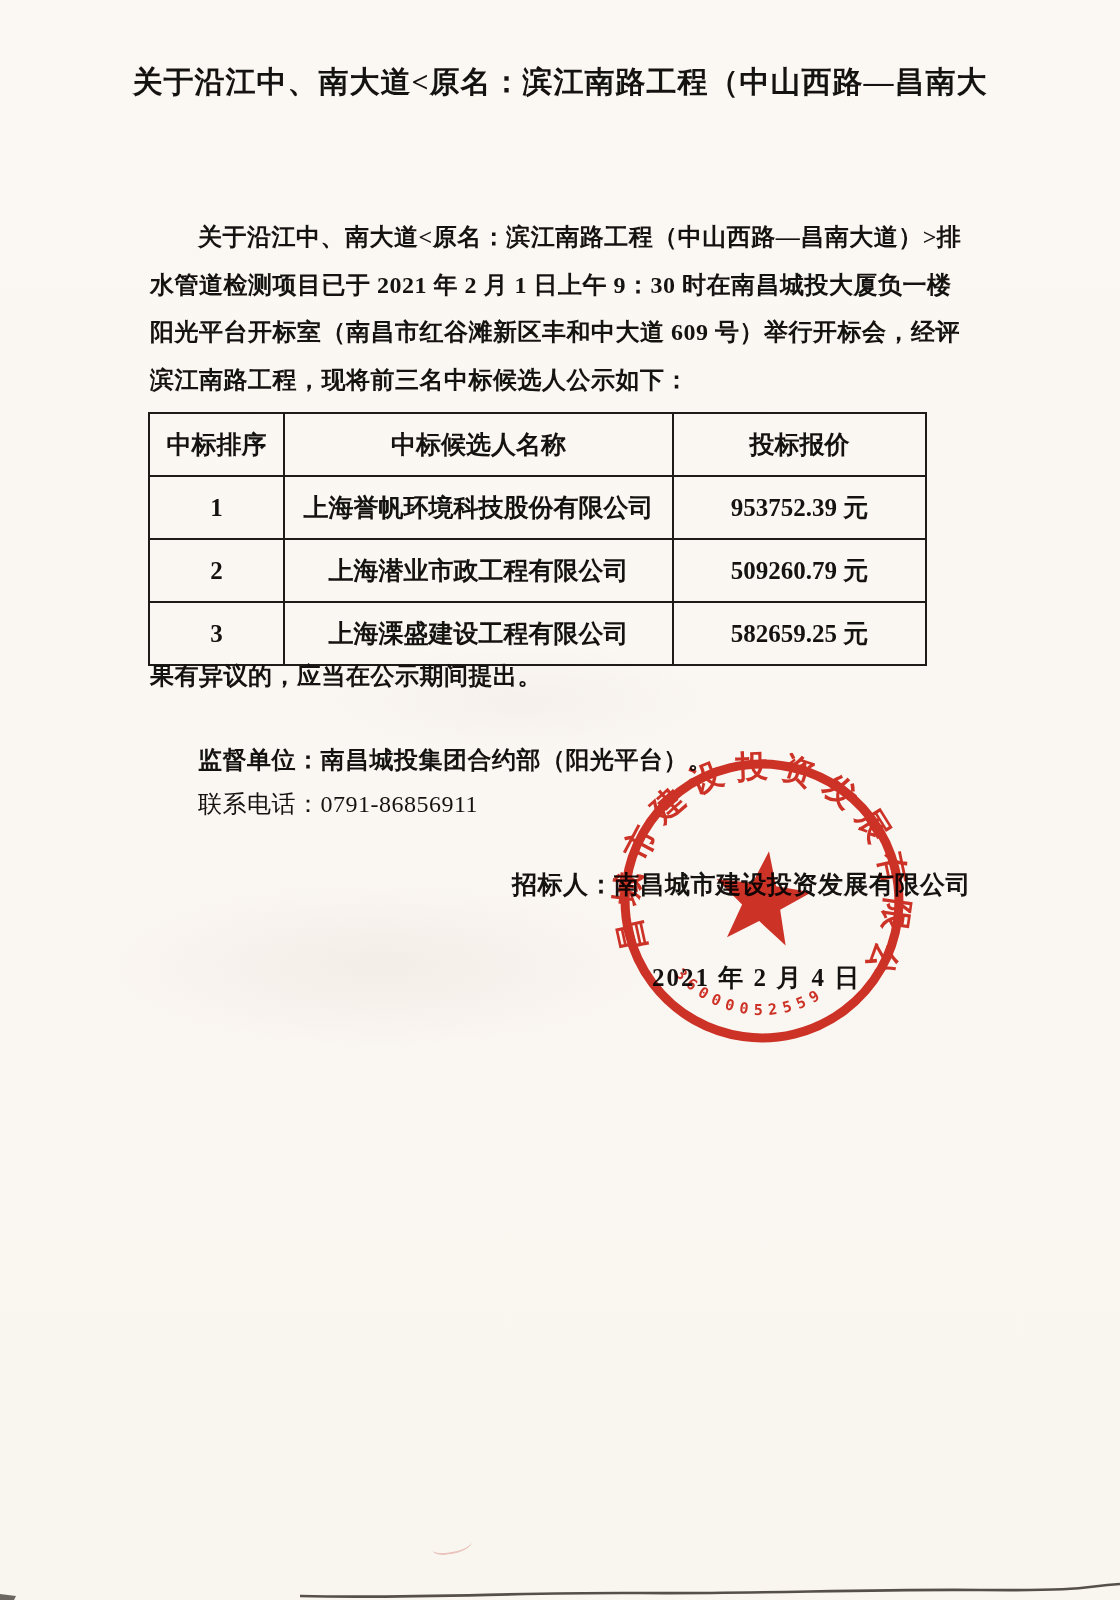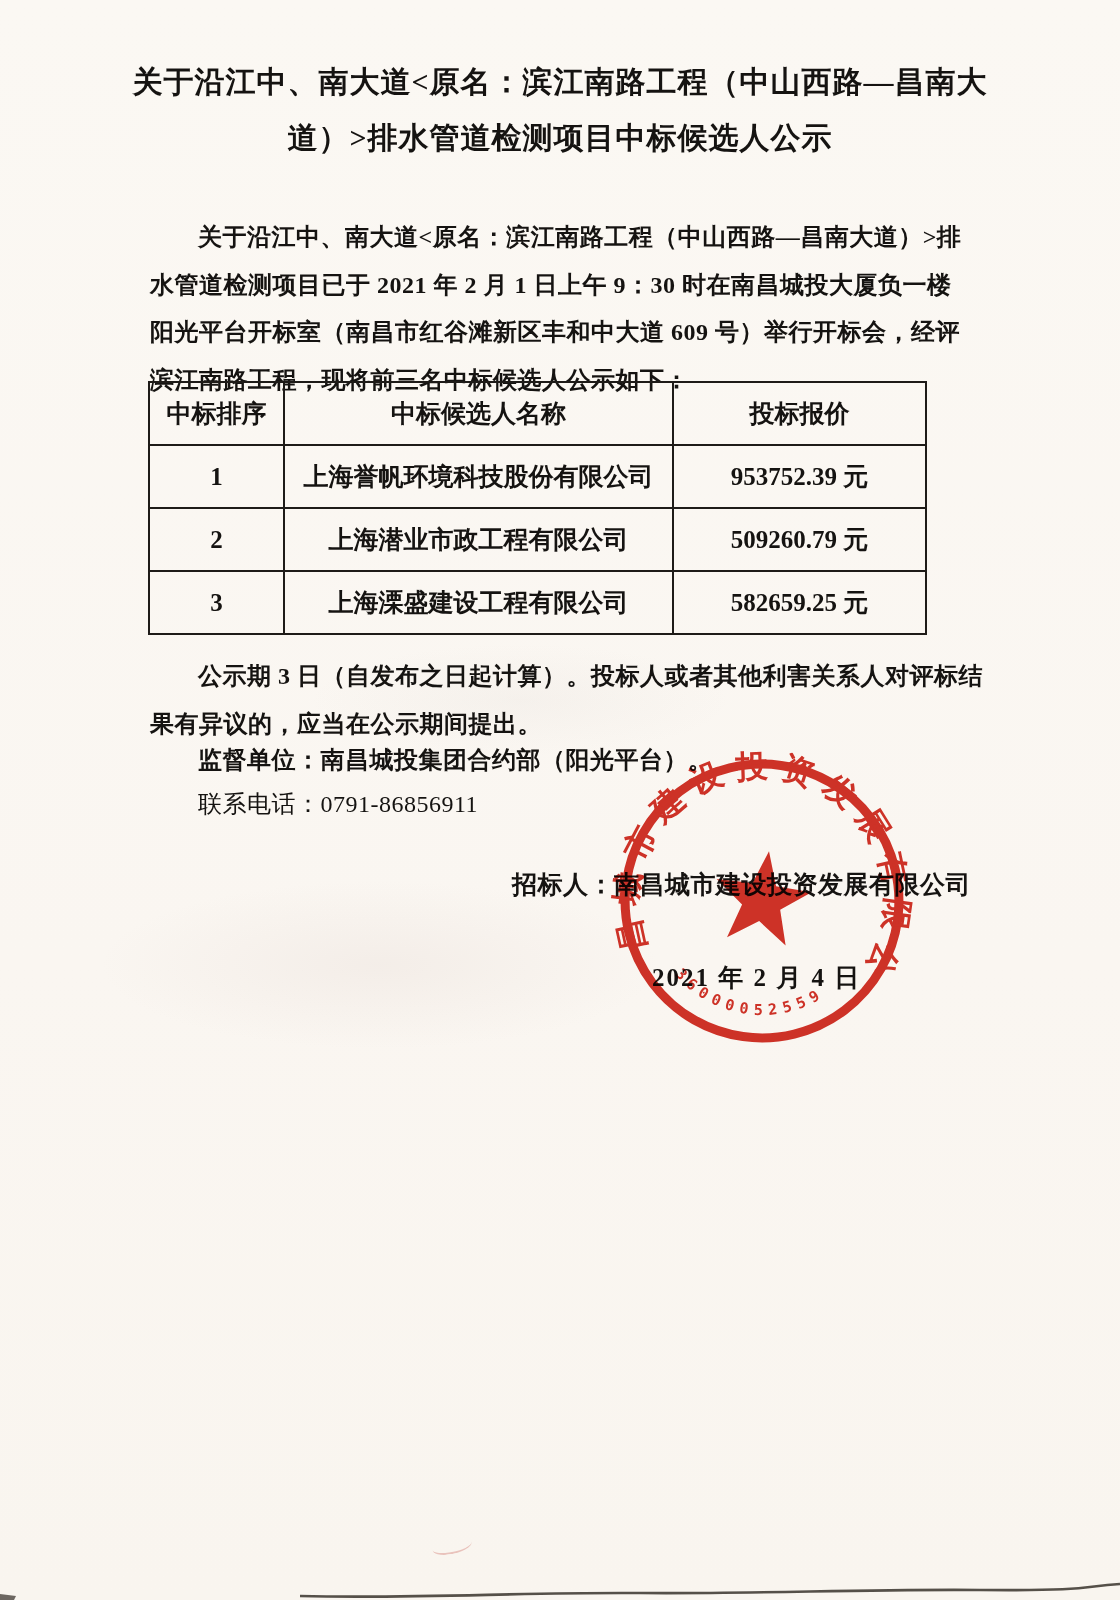--- a/index.html
+++ b/index.html
@@ -12,21 +12,21 @@
     font-family:"Liberation Serif","DejaVu Serif",serif;
     color:#151311;
   }
   .abs{position:absolute;}
   .title-block{top:54px;left:0;width:1120px;text-align:center;
     font-size:30px;font-weight:700;line-height:56px;letter-spacing:1px;white-space:nowrap;}
   .intro-block{top:214px;left:150px;width:800px;font-size:24px;font-weight:600;
     line-height:47.5px;letter-spacing:0.5px;}
   .intro-line{white-space:nowrap;}
   .indent{text-indent:2em;}
-  table.bid{position:absolute;top:381px;left:148px;border-collapse:collapse;
+  table.bid{position:absolute;top:412px;left:148px;border-collapse:collapse;
     table-layout:fixed;width:777px;}
   table.bid th, table.bid td{
     border:2px solid #1e1b18;text-align:center;vertical-align:middle;
     font-size:25px;font-weight:600;height:61px;padding:0;overflow:hidden;}
   table.bid th{font-weight:700;}
   col.c1{width:135px;} col.c2{width:389px;} col.c3{width:253px;}
   td.name{padding-top:10px;height:51px;}
   .notice-block{top:652px;left:150px;width:800px;font-size:24px;font-weight:600;
     line-height:48px;letter-spacing:0.5px;}
   .line-supervisor{top:744px;left:150px;font-size:24px;font-weight:600;letter-spacing:0.5px;text-indent:2em;width:800px;}
@@ -37,21 +37,20 @@
     transform:rotate(8deg);mix-blend-mode:multiply;opacity:0.95;}
   .scan-edge{left:0;bottom:0;width:1120px;height:20px;}
   .red-smudge{top:1538px;left:432px;width:40px;height:14px;
     border-bottom:2px solid rgba(190,60,50,0.45);border-radius:0 0 60% 40%;transform:rotate(-8deg);opacity:.6;}
 </style>
 </head>
 <body>
 
 <div class="abs title-block">
   <div>关于沿江中、南大道&lt;原名：滨江南路工程（中山西路—昌南大</div>
-  <div>道）&gt;排水管道检测项目中标候选人公示</div>
 </div>
 
 <div class="abs intro-block">
   <div class="intro-line indent">关于沿江中、南大道&lt;原名：滨江南路工程（中山西路—昌南大道）&gt;排</div>
   <div class="intro-line">水管道检测项目已于 2021 年 2 月 1 日上午 9：30 时在南昌城投大厦负一楼</div>
   <div class="intro-line">阳光平台开标室（南昌市红谷滩新区丰和中大道 609 号）举行开标会，经评</div>
   <div class="intro-line">滨江南路工程，现将前三名中标候选人公示如下：</div>
 </div>
 
 <table class="bid">
@@ -78,21 +77,20 @@
   </tr>
   <tr>
     <td>3</td>
     <td class="name">上海溧盛建设工程有限公司</td>
     <td>582659.25 元</td>
   </tr>
 </tbody>
   </table>
 
 <div class="abs notice-block">
-  <div class="intro-line indent">公示期 3 日（自发布之日起计算）。投标人或者其他利害关系人对评标结</div>
   <div class="intro-line">果有异议的，应当在公示期间提出。</div>
 </div>
 
 <div class="abs line-supervisor">监督单位：南昌城投集团合约部（阳光平台）。</div>
 <div class="abs line-phone">联系电话：0791-86856911</div>
 
 <div class="abs line-bidder">招标人：南昌城市建设投资发展有限公司</div>
 <div class="abs line-date">2021 年 2 月 4 日</div>
 
 <svg class="abs seal" viewBox="0 0 300 300" xmlns="http://www.w3.org/2000/svg">

